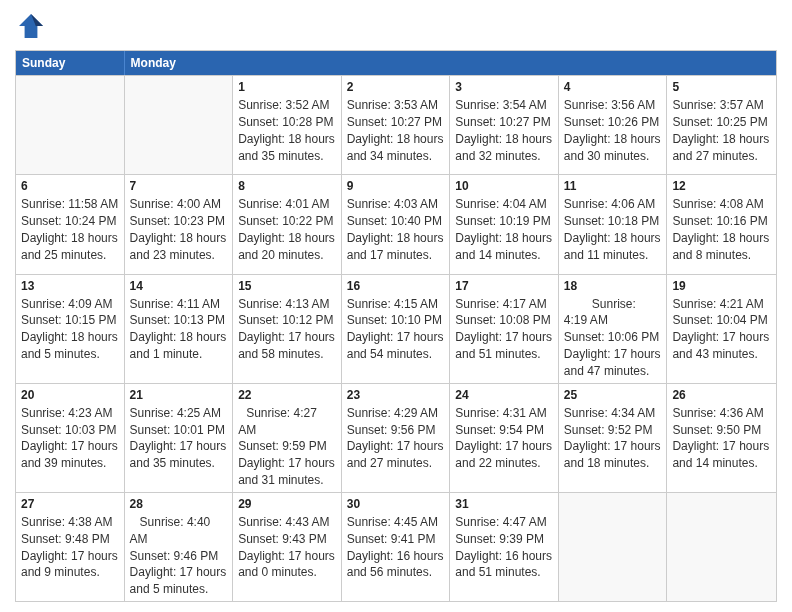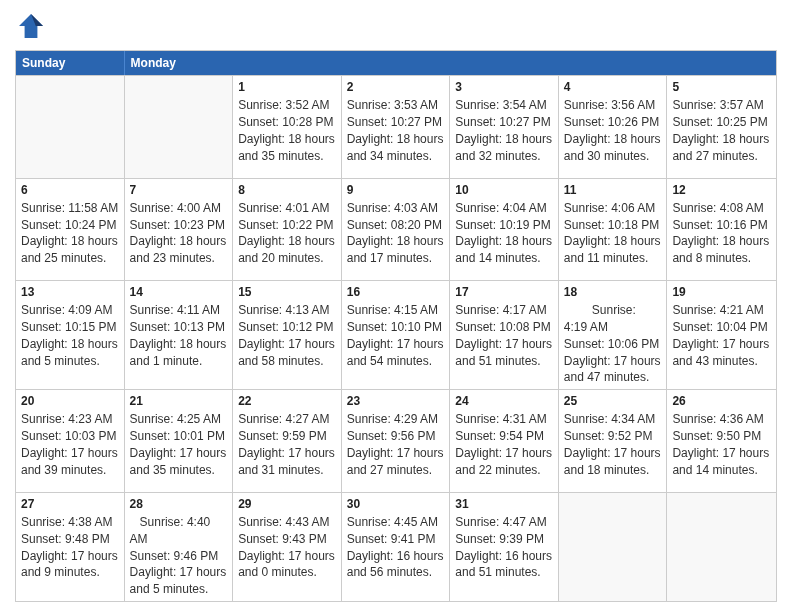--- a/index.html
+++ b/index.html
@@ -165,21 +165,21 @@
 and 25 minutes.</span></div>
           <div class="cal-cell"><span class="day-num">7</span><span class="cell-text" style="white-space: pre-line;">Sunrise: 4:00 AM
 Sunset: 10:23 PM
 Daylight: 18 hours
 and 23 minutes.</span></div>
           <div class="cal-cell"><span class="day-num">8</span><span class="cell-text" style="white-space: pre-line;">Sunrise: 4:01 AM
 Sunset: 10:22 PM
 Daylight: 18 hours
 and 20 minutes.</span></div>
           <div class="cal-cell"><span class="day-num">9</span><span class="cell-text" style="white-space: pre-line;">Sunrise: 4:03 AM
-Sunset: 08:20 PM
+Sunset: 10:40 PM
 Daylight: 18 hours
 and 17 minutes.</span></div>
           <div class="cal-cell"><span class="day-num">10</span><span class="cell-text" style="white-space: pre-line;">Sunrise: 4:04 AM
 Sunset: 10:19 PM
 Daylight: 18 hours
 and 14 minutes.</span></div>
           <div class="cal-cell"><span class="day-num">11</span><span class="cell-text" style="white-space: pre-line;">Sunrise: 4:06 AM
 Sunset: 10:18 PM
 Daylight: 18 hours
 and 11 minutes.</span></div>
@@ -220,21 +220,21 @@
         </div>
         <div class="cal-week">
           <div class="cal-cell"><span class="day-num">20</span><span class="cell-text" style="white-space: pre-line;">Sunrise: 4:23 AM
 Sunset: 10:03 PM
 Daylight: 17 hours
 and 39 minutes.</span></div>
           <div class="cal-cell"><span class="day-num">21</span><span class="cell-text" style="white-space: pre-line;">Sunrise: 4:25 AM
 Sunset: 10:01 PM
 Daylight: 17 hours
 and 35 minutes.</span></div>
-          <div class="cal-cell"><span class="day-num">22</span><span class="cell-text" style="white-space: pre-line;">Sunrise: 4:27 AM
+          <div class="cal-cell"><span class="day-num">22</span><span class="cell-text" style="white-space: pre-line; margin-left: 8px;">Sunrise: 4:27 AM
 Sunset: 9:59 PM
 Daylight: 17 hours
 and 31 minutes.</span></div>
           <div class="cal-cell"><span class="day-num">23</span><span class="cell-text" style="white-space: pre-line;">Sunrise: 4:29 AM
 Sunset: 9:56 PM
 Daylight: 17 hours
 and 27 minutes.</span></div>
           <div class="cal-cell"><span class="day-num">24</span><span class="cell-text" style="white-space: pre-line;">Sunrise: 4:31 AM
 Sunset: 9:54 PM
 Daylight: 17 hours

